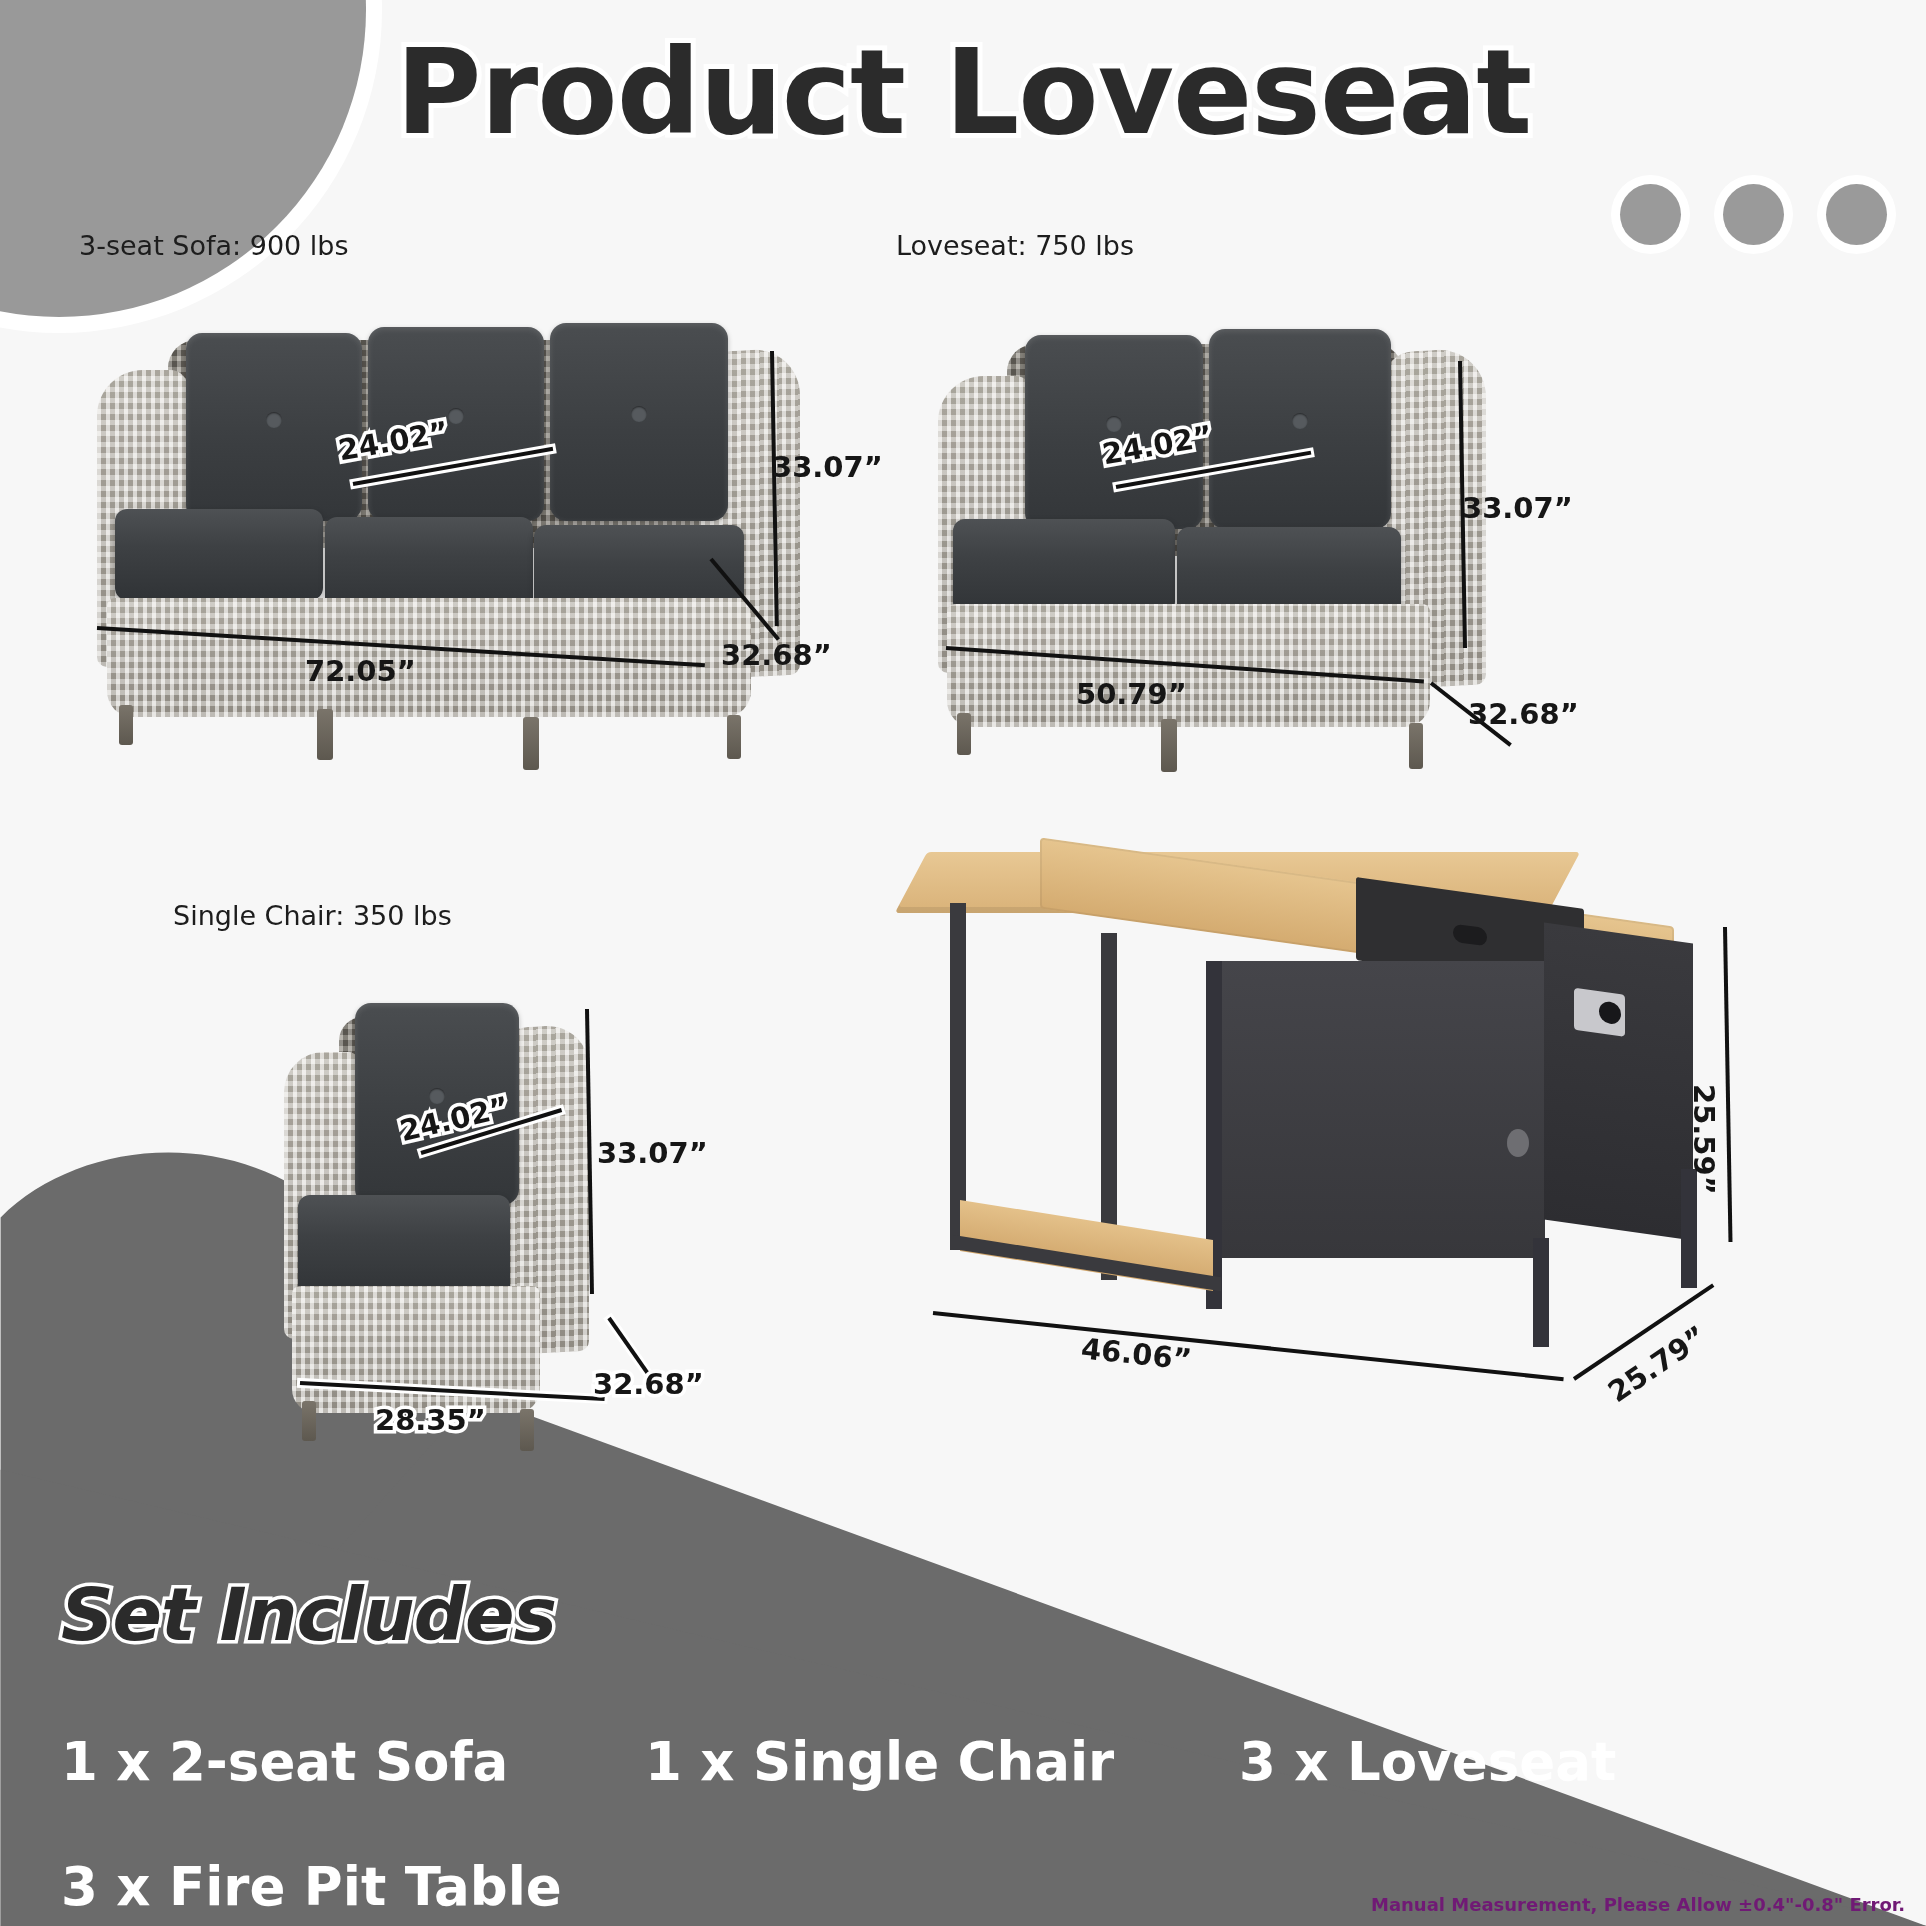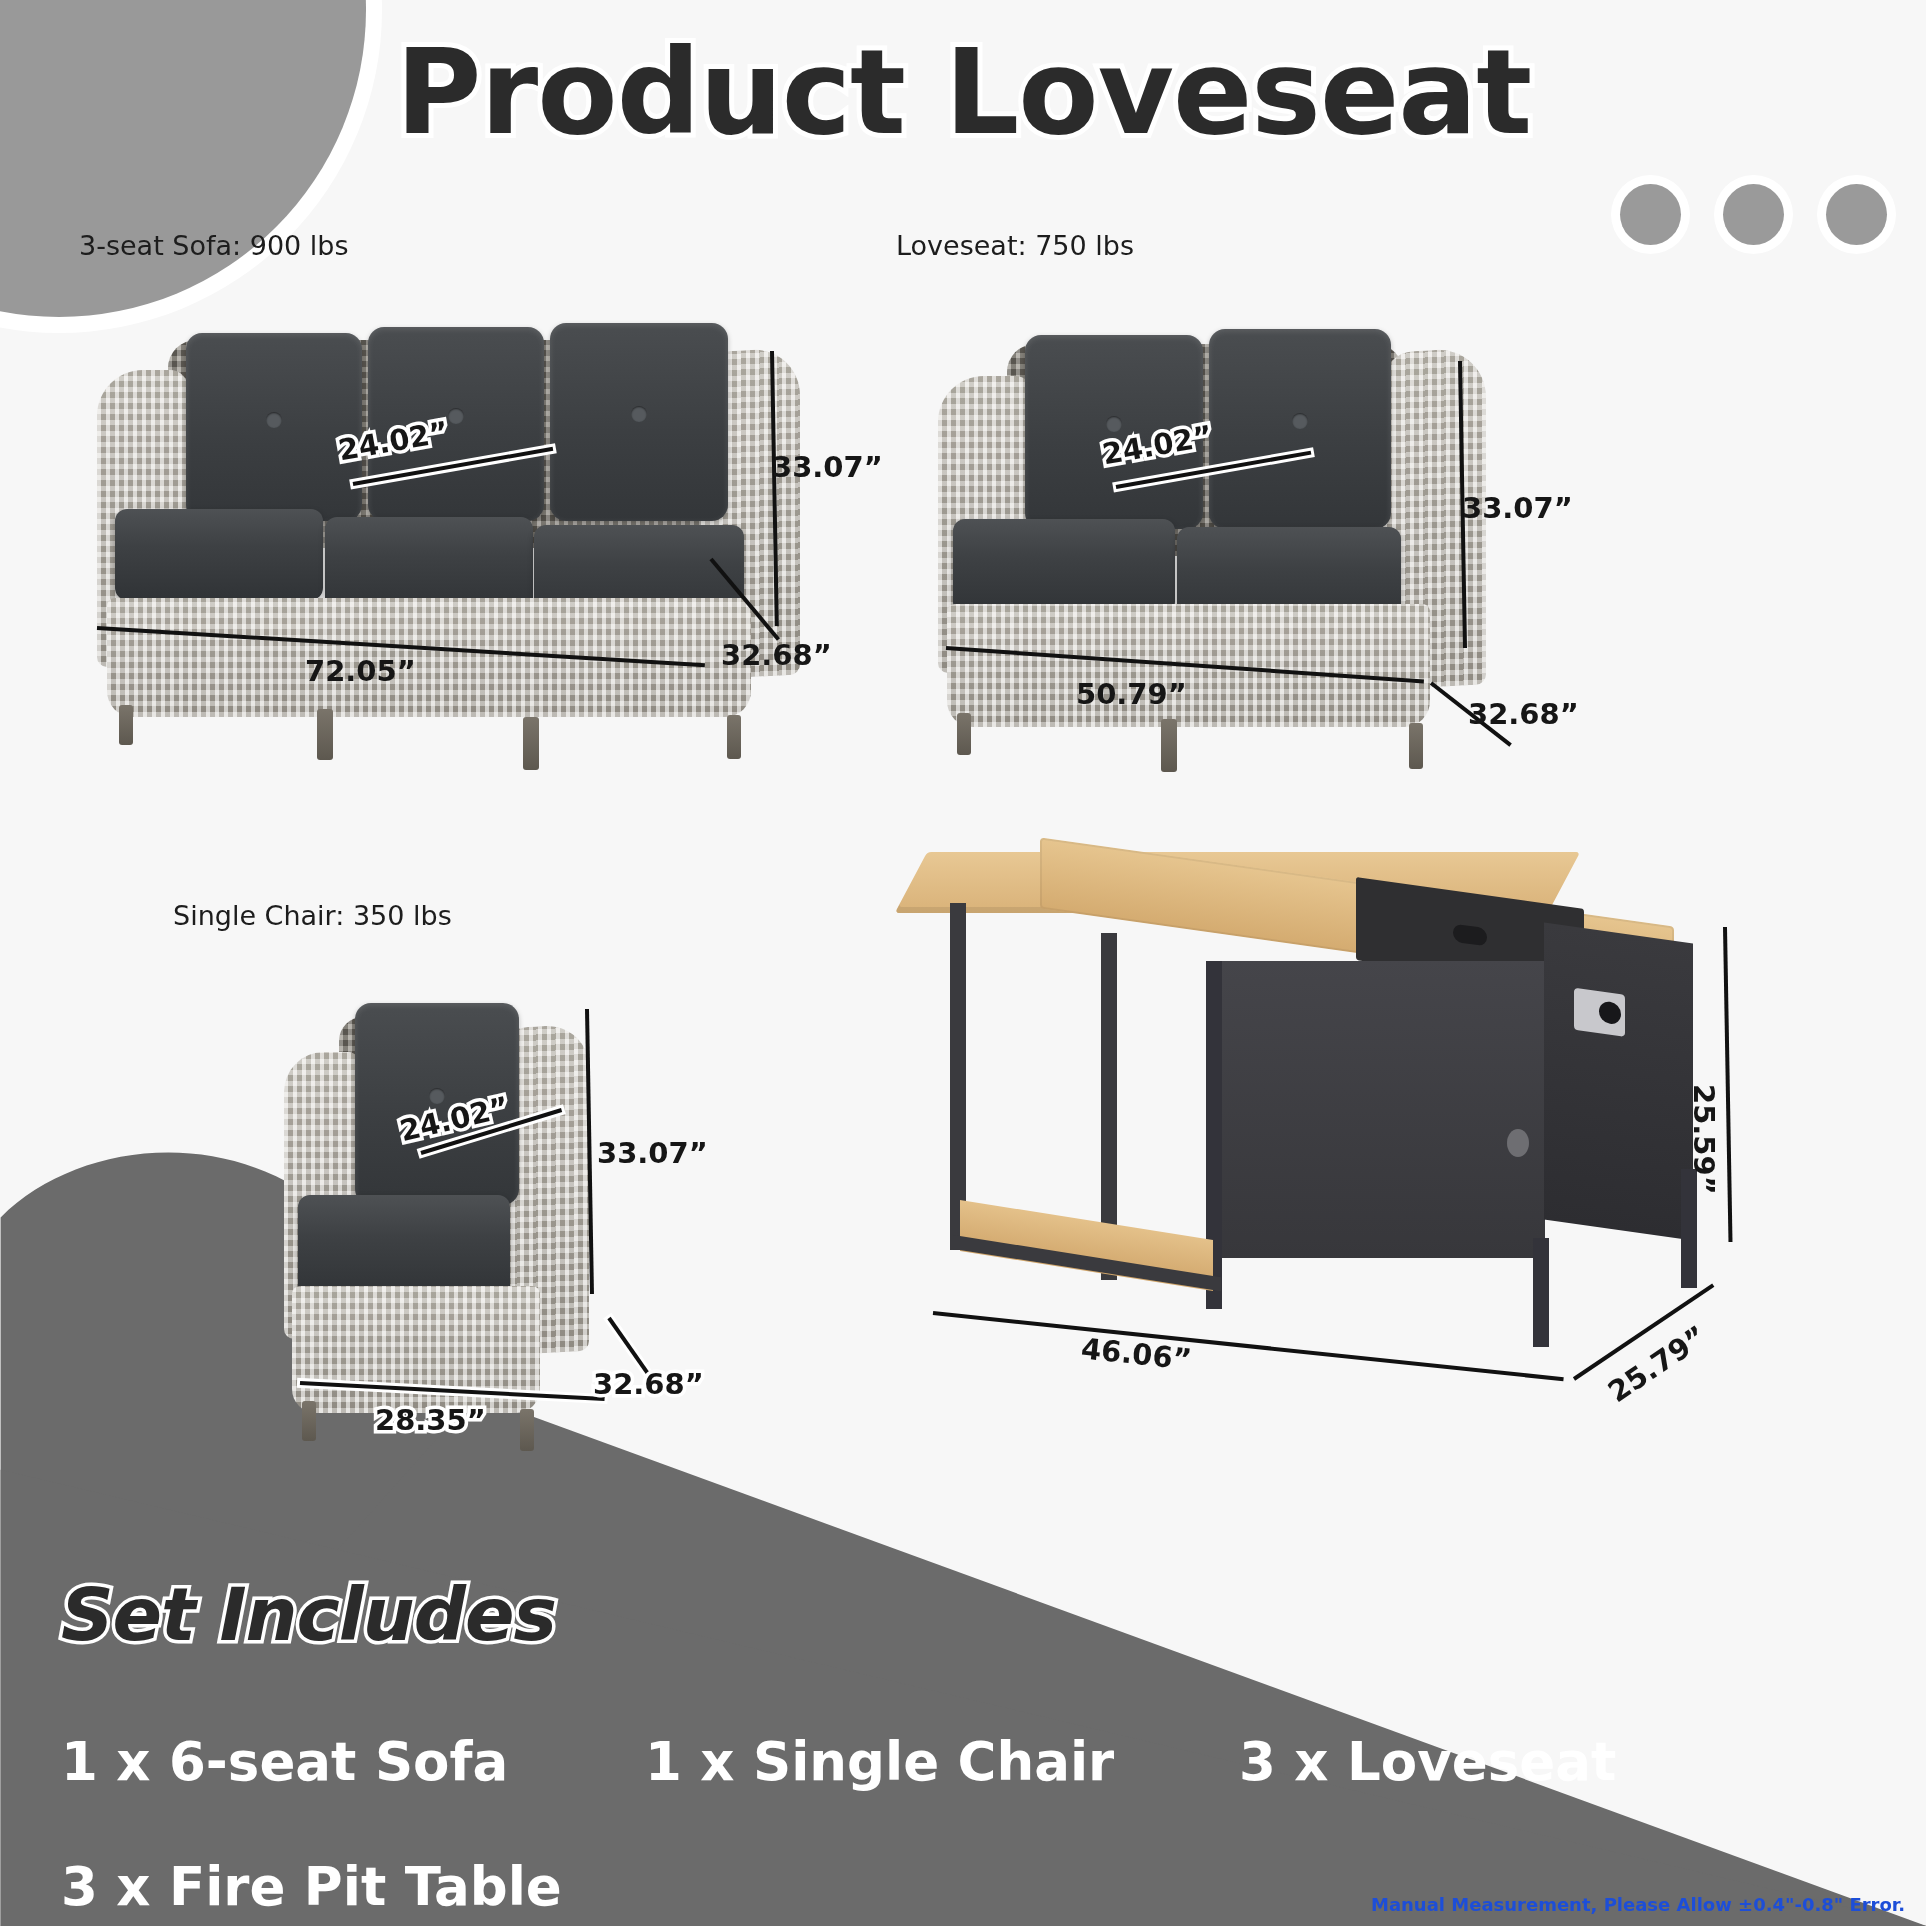--- a/index.html
+++ b/index.html
@@ -134,21 +134,21 @@
     grid-auto-rows:125px;
     align-items:center;
   }
   .include-item{
     font-size:53px; font-weight:bold; color:#ffffff;
     font-family:"DejaVu Sans", sans-serif;
     white-space:nowrap;
   }
   #footer-note{
     position:absolute; right:22px; bottom:12px;
-    font-size:18px; color:#1d4ed8; font-weight:600;
+    font-size:18px; color:#701a75; font-weight:600;
     font-family:"DejaVu Sans", sans-serif;
     margin-top:19px;
   }
 </style>
 </head>
 <body>
 
 <div id="deco-top-left-circle"></div>
 
 <div id="deco-bottom-band">
@@ -324,21 +324,21 @@
   <div class="dim-line" style="left:42px;top:469px;width:634px;transform:rotate(6deg);"></div>
   <div class="dim-label" style="left:190px;top:495px;transform:rotate(6deg);">46.06”</div>
 
   <div class="dim-line" style="left:683px;top:535px;width:168px;transform:rotate(-34deg);"></div>
   <div class="dim-label" style="left:711px;top:505px;transform:rotate(-34deg);">25.79”</div>
 </div>
 
 <div id="set-includes-heading">Set Includes</div>
 
 <div id="set-includes-list">
-  <span class="include-item">1 x 6-seat Sofa</span>
+  <span class="include-item">1 x 2-seat Sofa</span>
   <span class="include-item">1 x Single Chair</span>
   <span class="include-item">3 x Loveseat</span>
   <span class="include-item">3 x Fire Pit Table</span>
   <span></span>
 </div>
 
 <div id="footer-note">Manual Measurement, Please Allow ±0.4"-0.8" Error.</div>
 
 
 </body></html>

